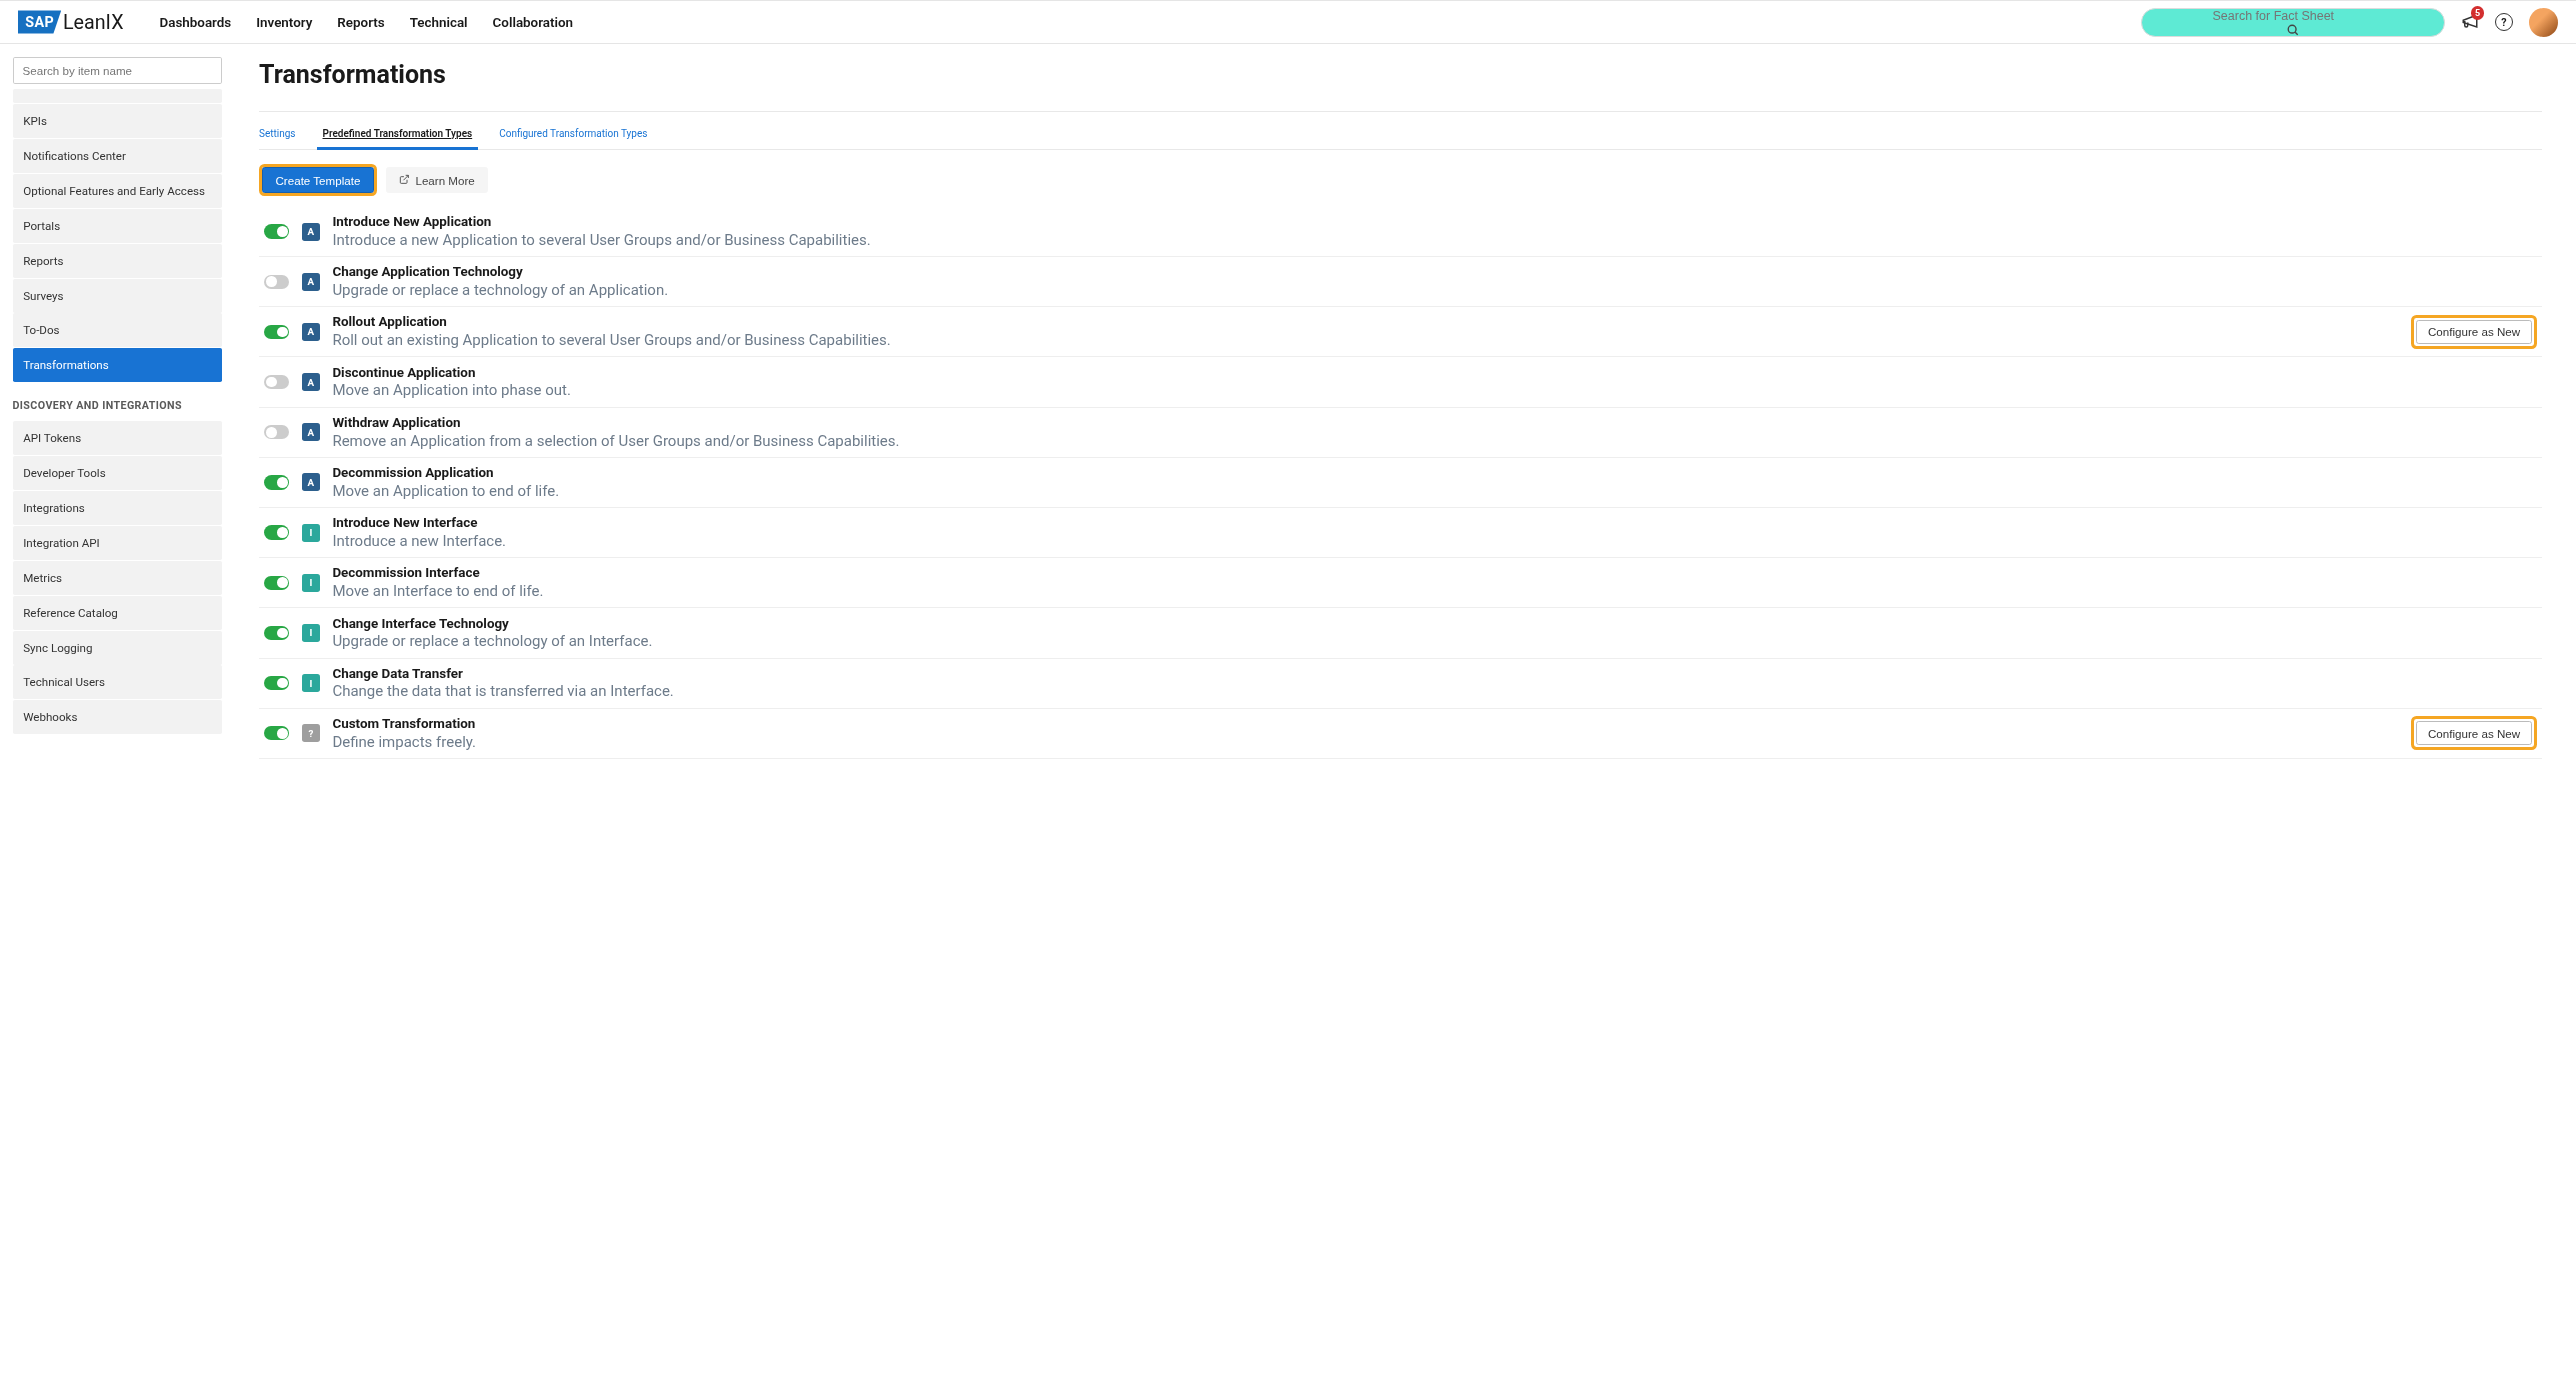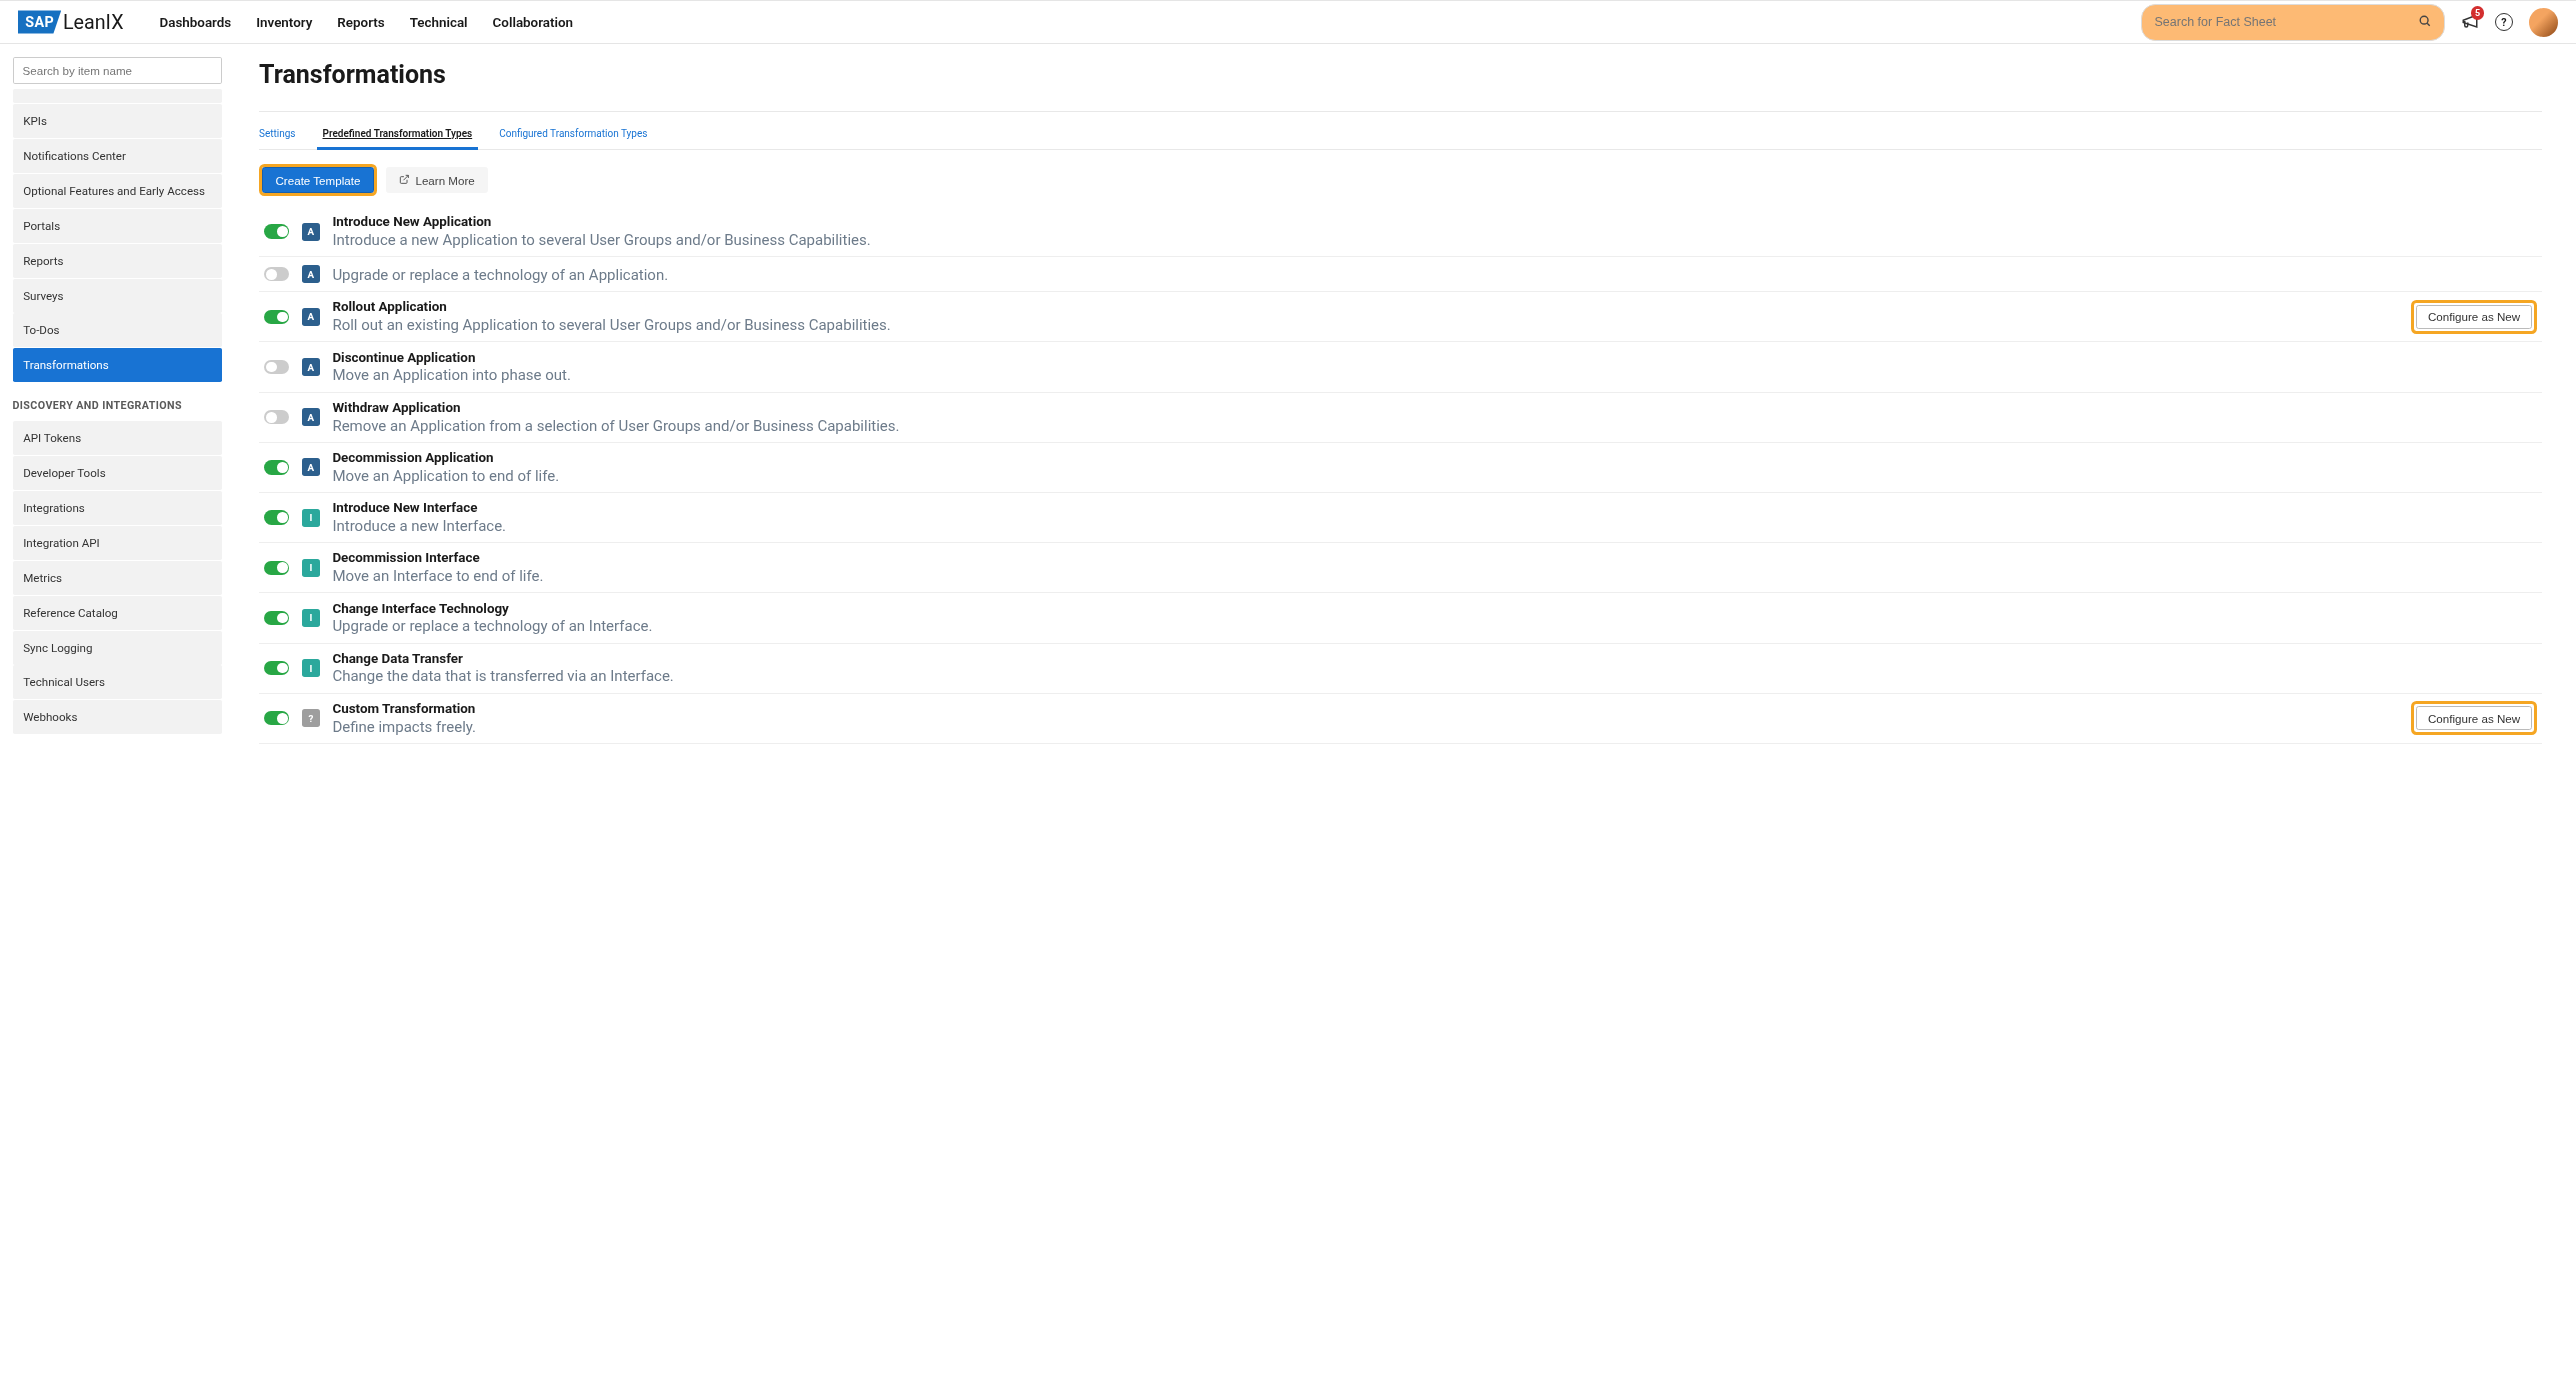--- a/index.html
+++ b/index.html
@@ -48,27 +48,28 @@
       cursor: pointer;
     }
     .nav-right {
       margin-left: auto;
       display: flex;
       align-items: center;
       gap: 16px;
     }
     .searchbar {
       width: 304px;
-      height: 37px;
-      background: #fdba74;
+      height: 29px;
+      background: #5eead4;
       border: 0.9px solid #dcdcdc;
       border-radius: 14.3px;
       display: flex;
       align-items: center;
       padding: 0 12.5px;
+      flex-direction: column;
     }
     .searchbar input {
       flex: 1;
       border: none;
       background: transparent;
       outline: none;
       font-size: 12.5px;
       color: #666;
     }
     .search-icon { color: #444; font-size: 13.4px; }
@@ -403,20 +404,21 @@
           <div class="type-badge type-A">A</div>
           <div class="row-text">
             <div class="row-title">Introduce New Application</div>
             <div class="row-desc">Introduce a new Application to several User Groups and/or Business Capabilities.</div>
           </div>
         </div>
         <div class="row">
           <div class="toggle off"></div>
           <div class="type-badge type-A">A</div>
           <div class="row-text">
+            <div class="row-title">Change Application Technology</div>
             <div class="row-desc">Upgrade or replace a technology of an Application.</div>
           </div>
         </div>
         <div class="row">
           <div class="toggle on"></div>
           <div class="type-badge type-A">A</div>
           <div class="row-text">
             <div class="row-title">Rollout Application</div>
             <div class="row-desc">Roll out an existing Application to several User Groups and/or Business Capabilities.</div>
           </div>

